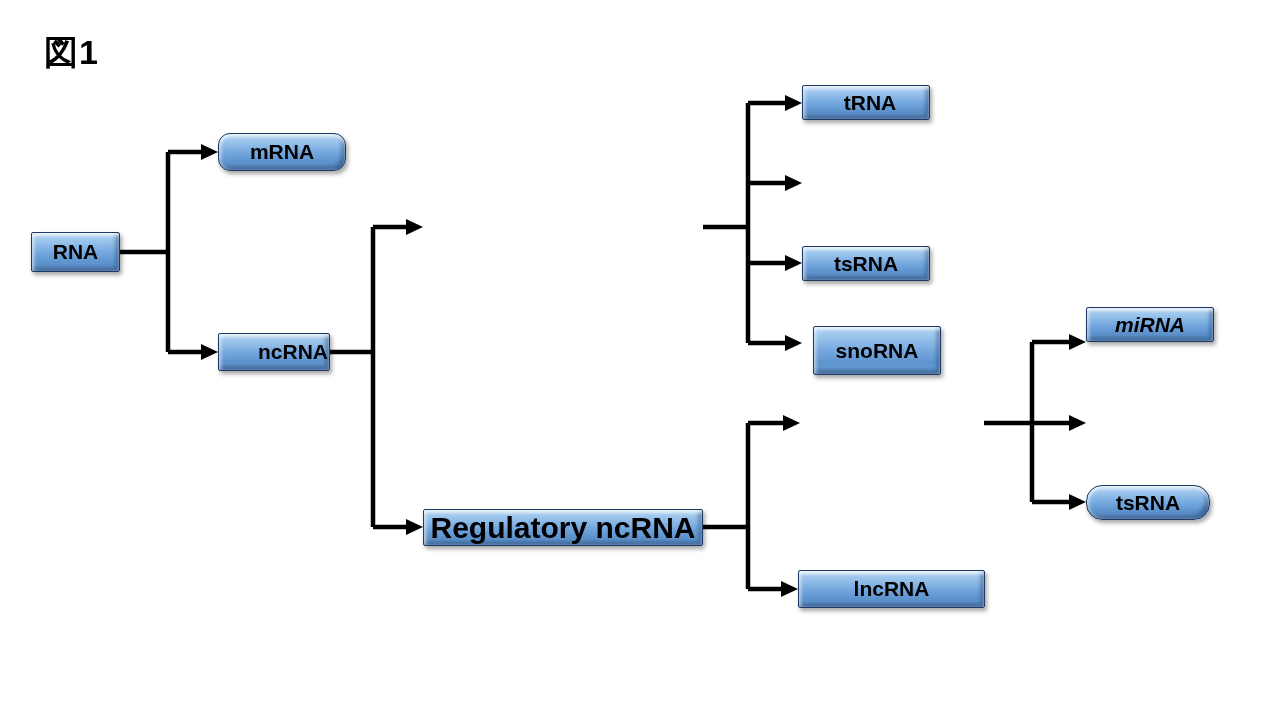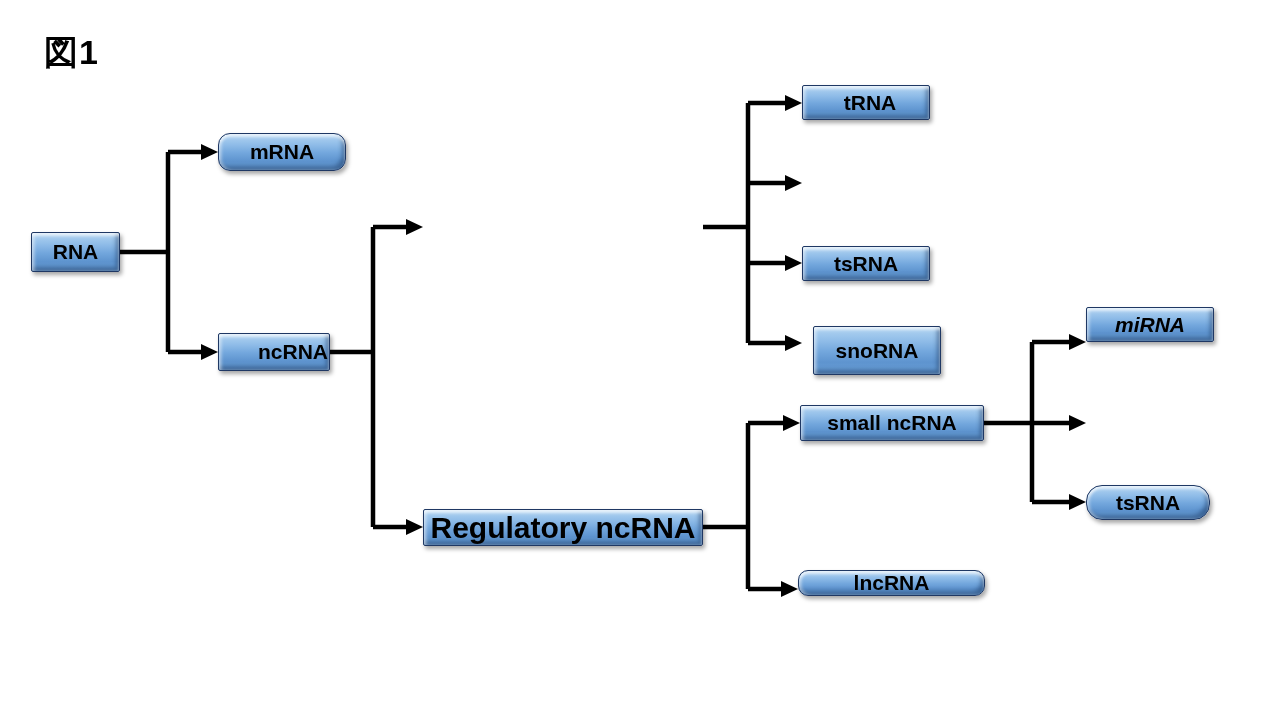--- a/index.html
+++ b/index.html
@@ -36,21 +36,21 @@
   #n-rna          { left:  31px; top: 232px; width:  89px; height: 40px; }
   #n-mrna         { left: 218px; top: 133px; width: 128px; height: 38px; border-radius: 12px; }
   #n-ncrna        { left: 218px; top: 333px; width: 112px; height: 38px; padding-left: 38px; }
   #n-housekeeping { left: 423px; top: 209px; width: 280px; height: 37px; font-size: 22px; }
   #n-regulatory   { left: 423px; top: 509px; width: 280px; height: 37px; font-size: 30px; }
   #n-trna         { left: 802px; top:  85px; width: 128px; height: 35px; padding-left: 8px; }
   #n-rrna         { left: 802px; top: 166px; width: 128px; height: 35px; }
   #n-snrna        { left: 802px; top: 246px; width: 128px; height: 35px; }
   #n-snorna       { left: 802px; top: 326px; width: 128px; height: 49px; margin-left: 11px; }
   #n-small        { left: 800px; top: 405px; width: 184px; height: 36px; }
-  #n-lncrna       { left: 798px; top: 570px; width: 187px; height: 26px; border-radius: 10px; }
+  #n-lncrna       { left: 798px; top: 570px; width: 187px; height: 38px; }
   #n-mirna        { left:1086px; top: 307px; width: 128px; height: 35px; font-style: italic; }
   #n-pirna        { left:1086px; top: 405px; width: 110px; height: 35px; }
   #n-tsrna        { left:1086px; top: 485px; width: 124px; height: 35px; border-radius: 16px; }
 </style>
 </head>
 <body>
 
 <div class="stage">
 
   <div class="fig-title">図1</div>
@@ -85,18 +85,17 @@
     </g>
   </svg>
 
   <div class="node" id="n-rna">RNA</div>
   <div class="node" id="n-mrna">mRNA</div>
   <div class="node" id="n-ncrna">ncRNA</div>
   <div class="node" id="n-regulatory">Regulatory ncRNA</div>
   <div class="node" id="n-trna">tRNA</div>
   <div class="node" id="n-snrna">tsRNA</div>
   <div class="node" id="n-snorna">snoRNA</div>
-  <div class="node" id="n-small">small ncRNA</div>
   <div class="node" id="n-lncrna">lncRNA</div>
   <div class="node" id="n-mirna">miRNA</div>
   <div class="node" id="n-tsrna">tsRNA</div>
 
 </div>
 
 </body></html>

